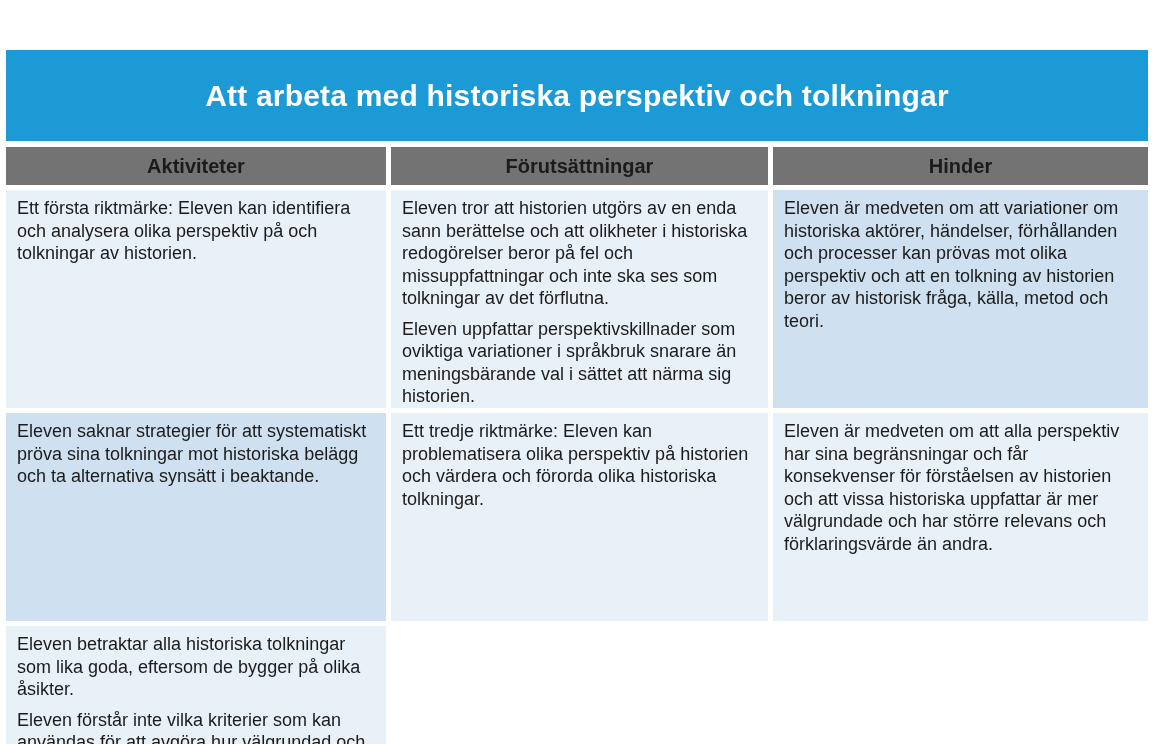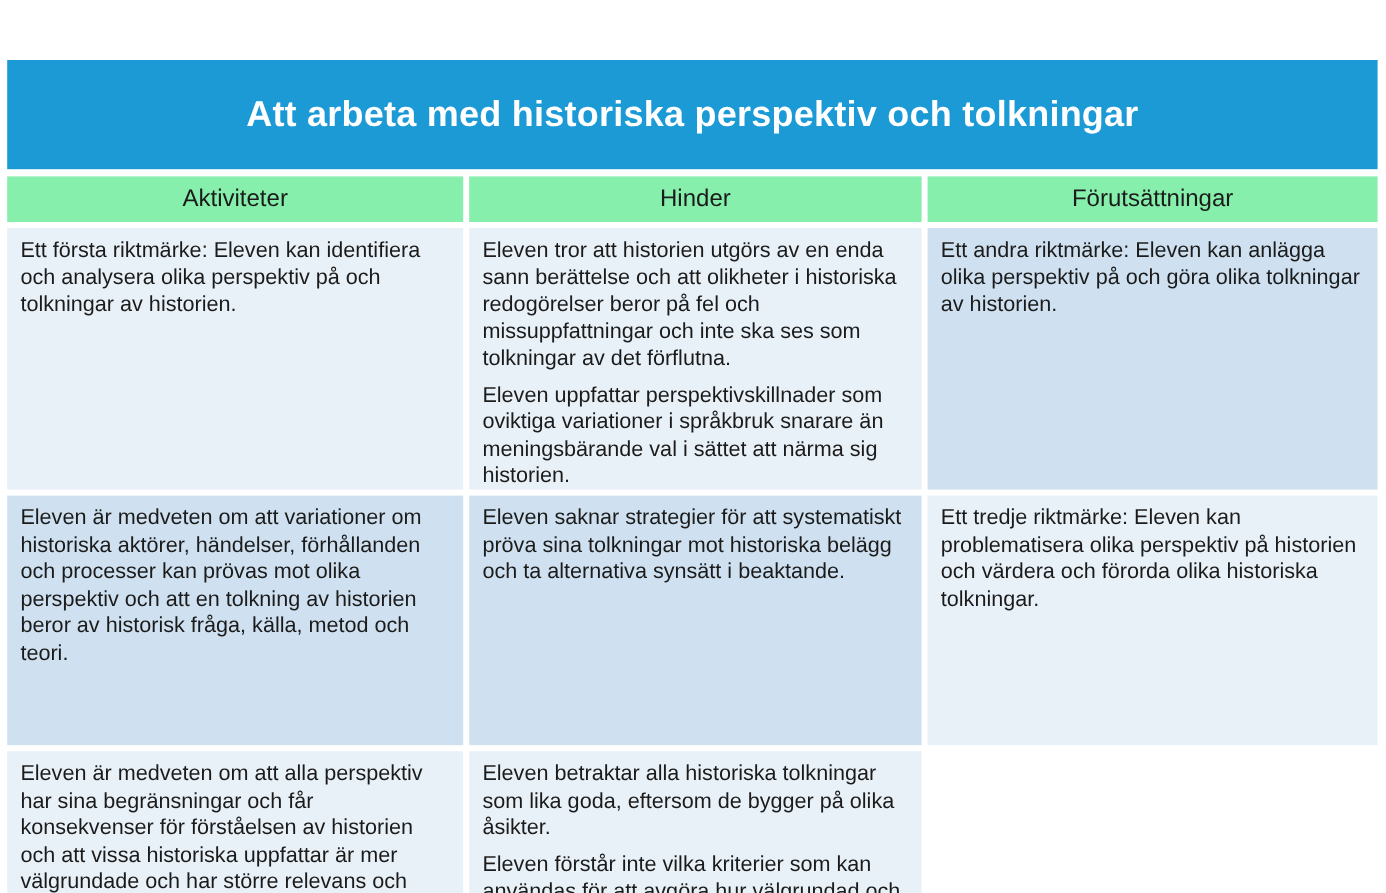--- a/index.html
+++ b/index.html
@@ -35,26 +35,26 @@
     letter-spacing: 0.2px;
   }
   .matrix {
     display: grid;
     grid-template-columns: 380px 377px 375px;
     grid-template-rows: 38px 218px 208px 153px;
     gap: 5px;
     width: 1142px;
   }
   .col-header {
-    background: #86efac;
+    background: #737373;
     display: flex;
     align-items: center;
     justify-content: center;
     font-size: 20px;
-    font-weight: normal;
+    font-weight: bold;
   }
   .cell {
     box-sizing: border-box;
     padding: 7px 11px 6px 11px;
     font-size: 18px;
     line-height: 22.5px;
     hyphens: auto;
     -webkit-hyphens: auto;
     overflow: hidden;
   }
@@ -69,34 +69,31 @@
 
 <div class="page">
 
   <div class="title-band">
     <h1>Att arbeta med historiska perspektiv och tolkningar</h1>
   </div>
 
   <div class="matrix">
 
     <div class="col-header">Aktiviteter</div>
+    <div class="col-header">Förutsättningar</div>
     <div class="col-header">Hinder</div>
-    <div class="col-header">Förutsättningar</div>
 
     <div class="cell row-odd">
       <p><b>Ett första riktmärke</b><span>: Eleven kan identifiera och analysera olika perspektiv på och tolkningar av historien.</span></p>
     </div>
     <div class="cell row-odd">
       <p>Eleven tror att historien utgörs av en enda sann berättelse och att olikheter i historiska redogörelser beror på fel och missuppfattningar och inte ska ses som tolkningar av det förflutna.</p>
       <p>Eleven uppfattar perspektivskillnader som oviktiga variationer i språkbruk snarare än meningsbärande val i sättet att närma sig historien.</p>
     </div>
 
-    <div class="cell row-even">
-      <p><b>Ett andra riktmärke</b><span>: Eleven kan anlägga olika perspektiv på och göra olika tolkningar av historien.</span></p>
-    </div>
     <div class="cell row-even">
       <p>Eleven är medveten om att variationer om historiska aktörer, händelser, förhållanden och processer kan prövas mot olika perspektiv och att en tolkning av historien beror av historisk fråga, källa, metod och teori.</p>
     </div>
     <div class="cell row-even">
       <p>Eleven saknar strategier för att systematiskt pröva sina tolkningar mot historiska belägg och ta alternativa synsätt i beaktande.</p>
     </div>
 
     <div class="cell row-odd">
       <p><b>Ett tredje riktmärke</b><span>: Eleven kan problematisera olika perspektiv på historien och värdera och förorda olika historiska tolkningar.</span></p>
     </div>

